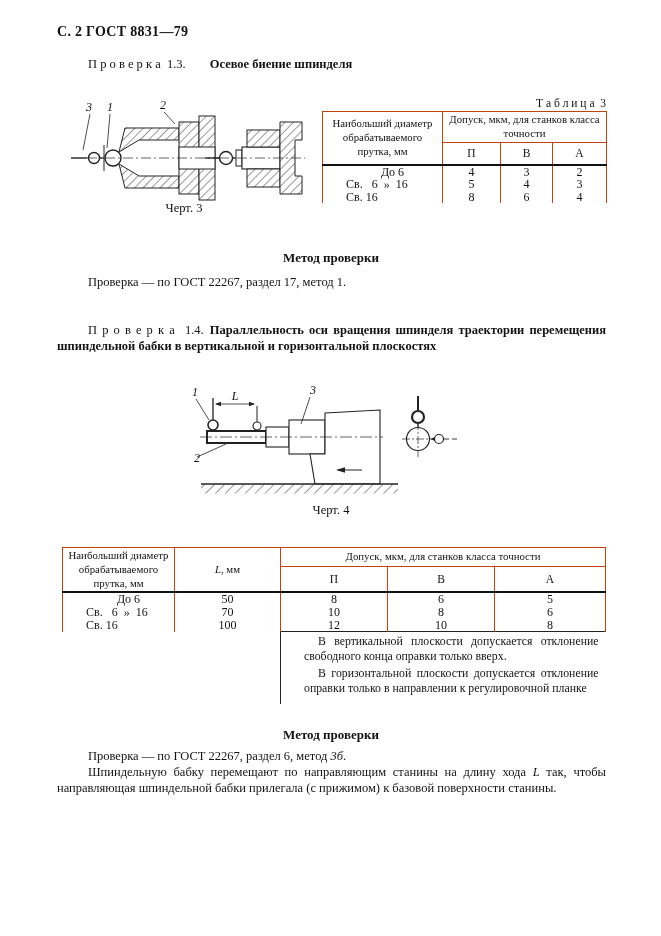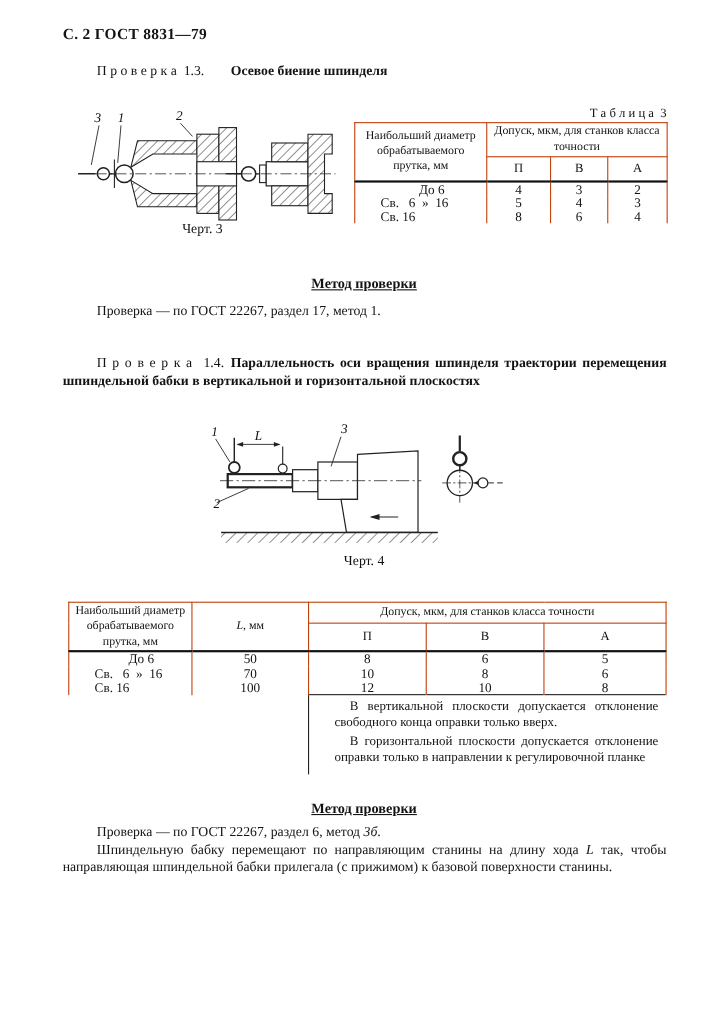--- a/index.html
+++ b/index.html
@@ -3,21 +3,21 @@
 <meta charset="utf-8">
 <style>
   html,body{margin:0;padding:0;background:#e8e8e8;}
   .page{position:relative;width:661px;height:936px;background:#ffffff;
         font-family:"Liberation Serif","DejaVu Serif",serif;color:#131313;overflow:hidden;}
   .abs{position:absolute;}
   .hdr{left:57px;top:24px;font-size:14px;font-weight:bold;letter-spacing:.3px;}
   .checkline{left:88px;top:57px;font-size:12.5px;white-space:pre;}
   .checkline b{margin-left:24px;}
   .pre{white-space:pre;}
-  .mh{left:57px;width:548px;text-align:center;font-weight:bold;font-size:13px;text-decoration:underline;}
+  .mh{left:57px;width:548px;text-align:center;font-weight:bold;font-size:13px;}
   .body-text{font-size:12.5px;line-height:16px;}
   .just{text-align:justify;text-indent:31px;}
   .tlabel{font-size:11.5px;text-align:right;white-space:pre;margin-bottom:2px;}
   table.gt{border-collapse:collapse;table-layout:fixed;}
   table.gt td{border:1px solid #c2410c;font-size:10.8px;line-height:1.28;
               text-align:center;vertical-align:middle;padding:1px 3px;}
   table.gt tr.sub td{height:19px;font-size:11.5px;}
   table.gt td.spanhdr{height:14px;}
   table.gt tr.data td{border-top:none;border-bottom:none;font-size:12px;
                       height:12px;line-height:1.05;padding:0 4px;white-space:pre;}

